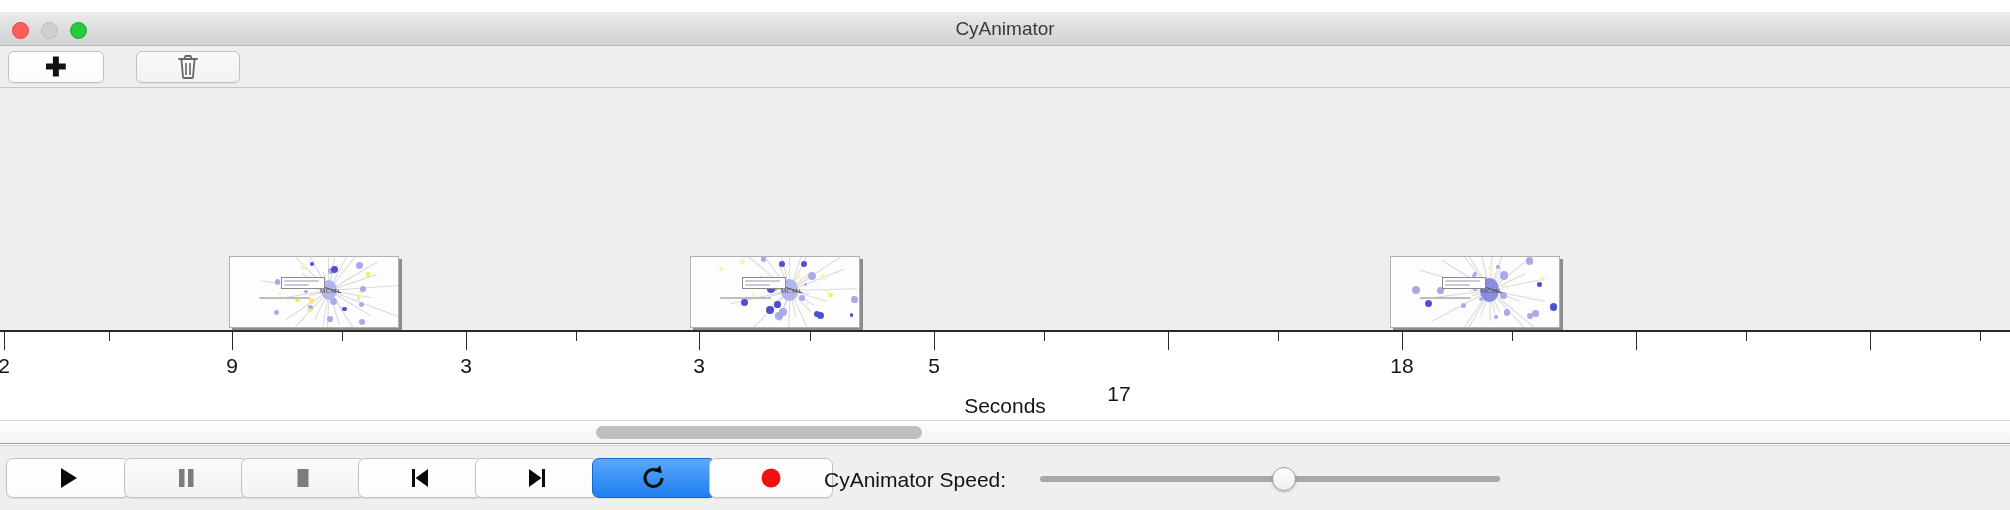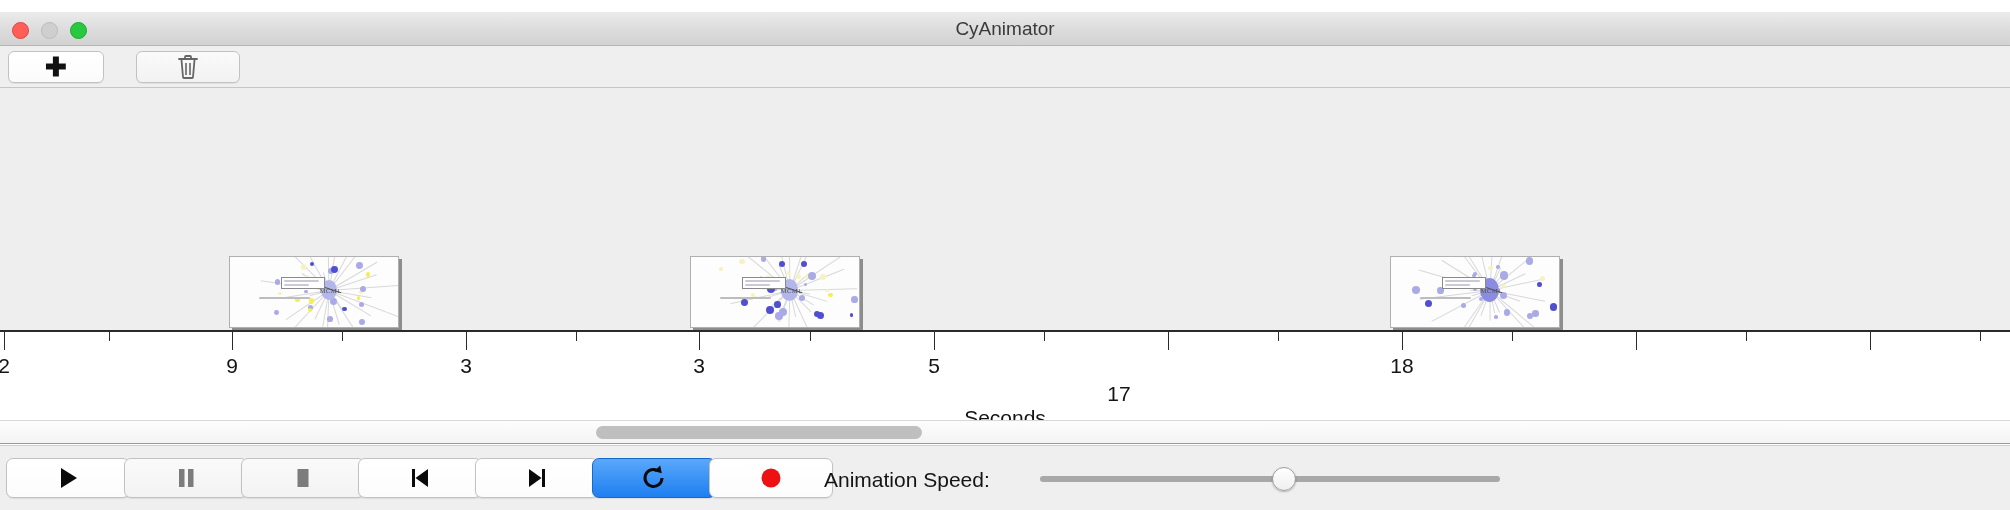--- a/index.html
+++ b/index.html
@@ -407,21 +407,21 @@
     <div id="tick-labels">
         <div class="tick-label" style="left: 4px;">2</div>
         <div class="tick-label" style="left: 232px;">9</div>
         <div class="tick-label" style="left: 466px;">3</div>
         <div class="tick-label" style="left: 699px;">3</div>
         <div class="tick-label" style="left: 934px;">5</div>
         <div class="tick-label" style="left: 1119px; margin-top: 28px;">17</div>
         <div class="tick-label" style="left: 1402px; text-align: right;">18</div>
       </div>
   </div>
-  <div class="axis-title" style="top:406px;">Seconds</div>
+  <div class="axis-title" style="top:394px;">Seconds</div>
 
   <div class="hscroll">
     <div class="hthumb" id="hthumb" style="left: 596px; width: 326px;"></div>
   </div>
 
   <div class="controls">
     <div class="ctl-btn" style="left:6px;">
       <span>
         <svg width="22" height="26" viewBox="0 0 22 26">
             <polygon points="4,3 20,13 4,23" fill="#0a0a0a"></polygon>
@@ -468,18 +468,18 @@
       </span>
     </div>
     <div class="ctl-btn" style="left:709px;">
       <span>
         <svg width="26" height="26" viewBox="0 0 26 26">
             <circle cx="13" cy="13" r="9.5" fill="#ee1111"></circle>
           </svg>
       </span>
     </div>
 
-    <div class="speed-label" style="left:824px;">Animation Speed:</div>
+    <div class="speed-label" style="left:824px;">CyAnimator Speed:</div>
     <div class="slider-track" id="strack" style="left: 1040px; width: 460px;"></div>
     <div class="slider-knob" id="sknob" style="left: 1271.8px;"></div>
   </div>
 
 </div>
 
 </body></html>

